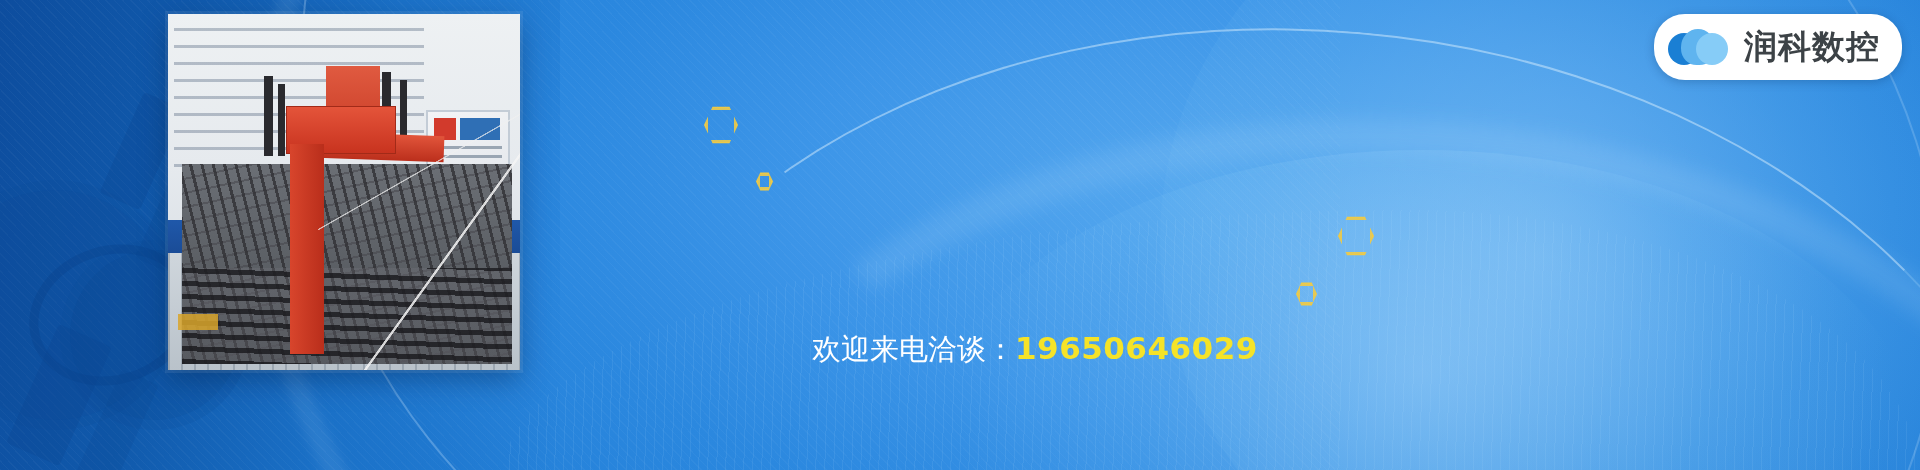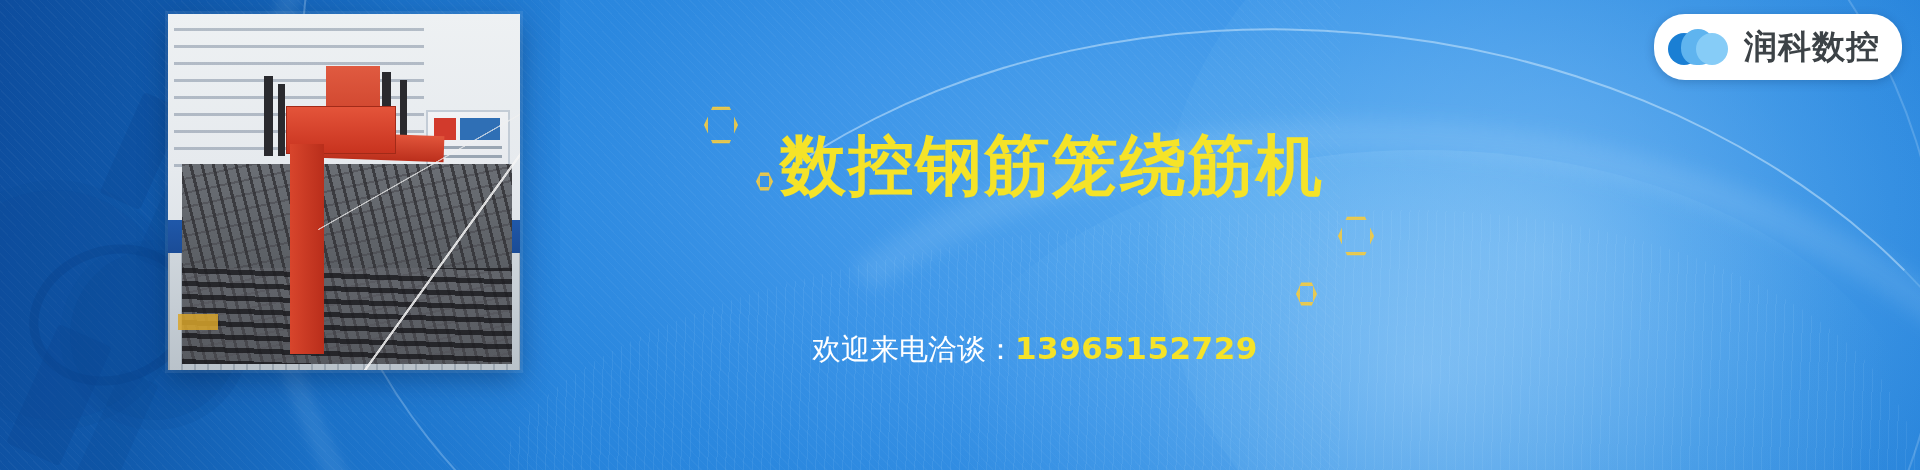--- a/index.html
+++ b/index.html
@@ -282,24 +282,23 @@
       <div class="ph-red-tower"></div>
       <div class="ph-red-arm"></div>
       <div class="ph-red-main"></div>
       <div class="ph-red-col"></div>
       <div class="ph-cable"></div>
       <div class="ph-cable2"></div>
       <div class="ph-yellow"></div>
     </div>
   </div>
 
-  <div class="headline">数控钢筋笼绕筋机</div>
 
   <div class="contact">
-    <span>欢迎来电洽谈：</span><span class="phone">13965152729</span>
+    <span>欢迎来电洽谈：</span><span class="phone">19650646029</span>
   </div>
 
   <div class="logo">
     <div class="logo-mark">
       <div class="lm-c lm-1"></div>
       <div class="lm-c lm-2"></div>
       <div class="lm-c lm-3"></div>
     </div>
     <div class="logo-text">润科数控</div>
   </div>

